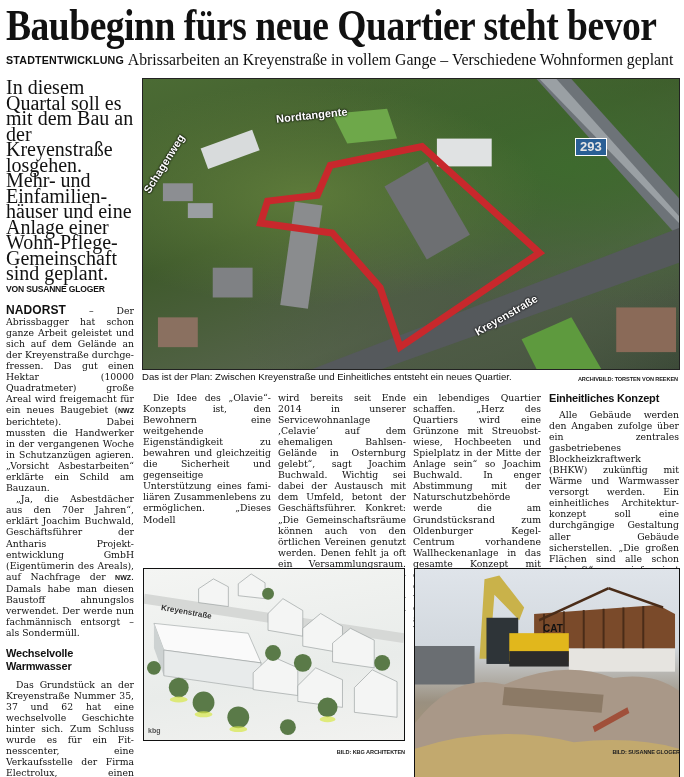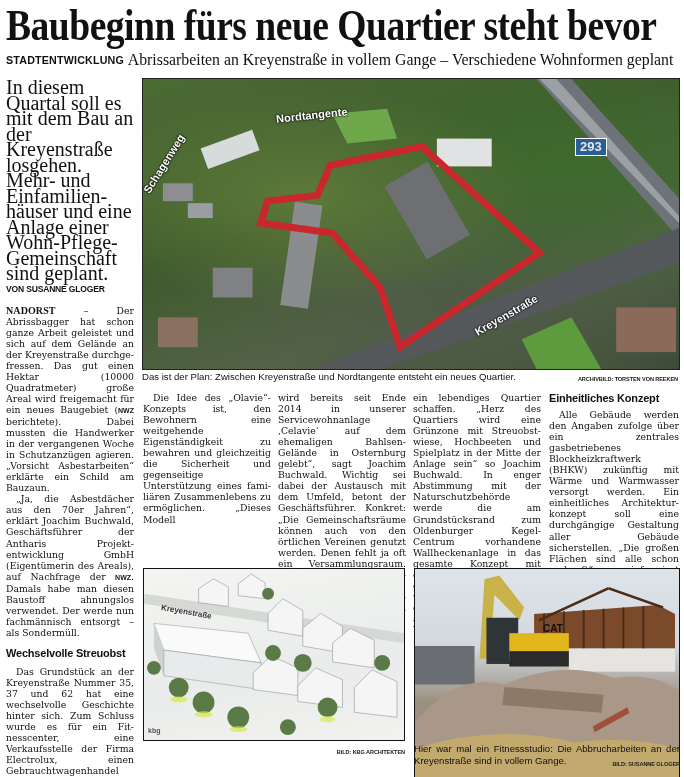--- a/index.html
+++ b/index.html
@@ -28,21 +28,21 @@
   .col p.ind { text-indent: 10px; }
   .col-left { left: 6px; top: 80px; width: 128px; }
   .intro {
     font-family: "Liberation Serif", serif; font-size: 20px; line-height: 15.5px;
     text-align: left; margin-bottom: 2px;
   }
   .byline {
     font-family: "Liberation Sans", sans-serif; font-size: 9px; font-weight: bold;
     letter-spacing: -0.2px; margin-bottom: 10px; transform: scaleX(0.95); transform-origin: left;
   }
-  .dateline { font-family: Liberation Serif, serif; font-weight: 900; font-size: 10px; letter-spacing: 0.1px; }
+  .dateline { font-family: Liberation Sans, sans-serif; font-weight: 900; font-size: 12px; letter-spacing: 0.1px; }
   .nwz { font-family: "Liberation Sans", sans-serif; font-weight: 900; font-size: 7px; }
   .subhead {
     font-family: "Liberation Sans", sans-serif; font-weight: bold; font-size: 11px;
     line-height: 13px; margin: 9px 0 6px 0; text-align: left; letter-spacing: -0.2px;
   }
 
   
   .aerial {
     position: absolute; left: 142px; top: 78px; width: 538px; height: 292px;
     border: 1px solid #222; overflow: hidden;
@@ -101,21 +101,21 @@
 <h1 class="headline">Baubeginn fürs neue Quartier steht bevor</h1>
 <div class="subline">
   <span class="kicker">STADTENTWICKLUNG</span><span>Abrissarbeiten an Kreyenstraße in vollem Gange – Verschiedene Wohnformen geplant</span>
 </div>
 
 <div class="col col-left">
   <p class="intro">In diesem Quartal soll es mit dem Bau an der Kreyenstraße losgehen. Mehr- und Einfamilien­häuser und eine Anlage einer Wohn-Pflege-Ge­meinschaft sind geplant.</p>
   <p class="byline">VON SUSANNE GLOGER</p>
   <p><span class="dateline">NADORST</span><span> – Der Abrissbagger hat schon ganze Arbeit geleis­tet und sich auf dem Gelände an der Kreyenstraße durchge­fressen. Das gut einen Hektar (10000 Quadratmeter) große Areal wird freigemacht für ein neues Baugebiet (</span><span class="nwz">NWZ</span><span> berich­tete). Dabei mussten die Handwerker in der vergange­nen Woche in Schutzanzügen agieren. „Vorsicht Asbest­arbeiten“ erklärte ein Schild am Bauzaun.</span></p>
   <p class="ind"><span>„Ja, die Asbestdächer aus den 70er Jahren“, erklärt Joa­chim Buchwald, Geschäfts­führer der Antharis Projekt­entwicklung GmbH (Eigentü­merin des Areals), auf Nach­frage der </span><span class="nwz">NWZ</span><span>. Damals habe man diesen Baustoff ah­nungslos verwendet. Der wer­de nun fachmännisch ent­sorgt – als Sondermüll.</span></p>
-  <h3 class="subhead">Wechselvolle Streuobst</h3>
+  <h3 class="subhead">Wechselvolle Warmwasser</h3>
   <p class="ind">Das Grundstück an der Kreyenstraße Nummer 35, 37 und 62 hat eine wechselvolle Geschichte hinter sich. Zum Schluss wurde es für ein Fit­nesscenter, eine Verkaufsstel­le der Firma Electrolux, einen Gebrauchtwagenhandel so­wie für Lagerhallen genutzt.</p>
   <p class="ind">Wie berichtet, hat die An­tharis-Gruppe das Gesamt­areal erworben und eine Än­derung des Bebauungsplanes für die ursprüngliche Gewer­befläche in Gang gebracht. Der Rat der Stadt hat schließ­lich in seiner Sitzung Ende Februar dem neuen Bebau­ungsplan zugestimmt.</p>
 
 </div>
 
 <div class="aerial">
   <svg viewBox="0 0 538 292" preserveAspectRatio="none">
 
     <path d="M395 0 L430 0 L538 120 L538 160 Z" fill="#6d7378"></path>
     <path d="M398 0 L415 0 L538 138 L538 145 Z" fill="#9aa0a4"></path>
@@ -136,21 +136,21 @@
     <rect x="15" y="240" width="40" height="30" fill="#8a7060"></rect>
 
     <path id="outline" d="M118 145 L125 123 L175 117 L188 87 L280 68 L398 175 L258 270 L238 210 L190 155 L118 145 Z" fill="none" stroke-width="7" stroke-linejoin="miter" stroke="#c8282c"></path>
   </svg>
   <div class="road-label" style="left:-2px; top:70px; transform: rotate(-58deg); transform-origin:left top; top:110px;">Schagenweg</div>
   <div class="road-label" style="left:133px; top:30px; transform: rotate(-6deg);">Nordtangente</div>
   <div class="road-label" style="left:328px; top:230px; transform: rotate(-30deg);">Kreyenstraße</div>
   <div class="road-293">293</div>
 </div>
 <div class="caption cap-aerial">
-  <span>Das ist der Plan: Zwischen Kreyenstraße und Nordtangente entsteht ein neues Quartier.</span>
+  <span>Das ist der Plan: Zwischen Kreyenstraße und Einheitliches entsteht ein neues Quartier.</span>
   <span class="credit">ARCHIVBILD: TORSTEN VON REEKEN</span>
 </div>
 
 <div class="col col-2">
   <p class="ind">Die Idee des „Olavie“-Kon­zepts ist, den Bewohnern eine weitgehende Eigenständigkeit zu bewahren und gleichzeitig die Sicherheit und gegenseiti­ge Unterstützung eines fami­liären Zusammenlebens zu ermöglichen. „Dieses Modell</p>
 </div>
 <div class="col col-3">
   <p>wird bereits seit Ende 2014 in unserer Servicewohnanlage ‚Celavie‘ auf dem ehemaligen Bahlsen-Gelände in Ostern­burg gelebt“, sagt Joachim Buchwald. Wichtig sei dabei der Austausch mit dem Um­feld, betont der Geschäftsfüh­rer. Konkret: „Die Gemein­schaftsräume können auch von den örtlichen Vereinen genutzt werden. Denen fehlt ja oft ein Versammlungsraum. Und so kommt mehr Ab­wechslung ins Haus.“</p>
   <p class="ind">Der Wohnmix von ver­schiedenen Wohnformen soll</p>
 </div>
@@ -224,15 +224,14 @@
     <rect x="95" y="50" width="60" height="22" fill="#e1b71c"></rect>
     <rect x="95" y="64" width="60" height="12" fill="#2b2b2b"></rect>
     <path d="M0 120 Q40 80 90 90 Q150 70 200 85 Q240 80 266 95 L266 173 L0 173 Z" fill="#a99888"></path>
     <path d="M90 92 L190 98 L188 112 L88 106 Z" fill="#8c7a66"></path>
     <path d="M0 140 Q80 120 160 135 Q220 130 266 140 L266 173 L0 173 Z" fill="#c2a96e"></path>
     <line x1="180" y1="125" x2="215" y2="110" stroke="#a0503a" stroke-width="5"></line>
   </svg>
   <div style="position:absolute; left:128px; top:54px; font-family:'Liberation Sans',sans-serif; font-weight:bold; font-size:10px; color:#111;">CAT</div>
 </div>
 <div class="caption cap-demo">
-  <span>Hier war mal ein Fitnessstudio: Die Abbrucharbeiten an der Kreyenstraße sind in vollem Gange.</span>
   <span class="credit">BILD: SUSANNE GLOGER</span>
 </div>
 
 </body></html>

